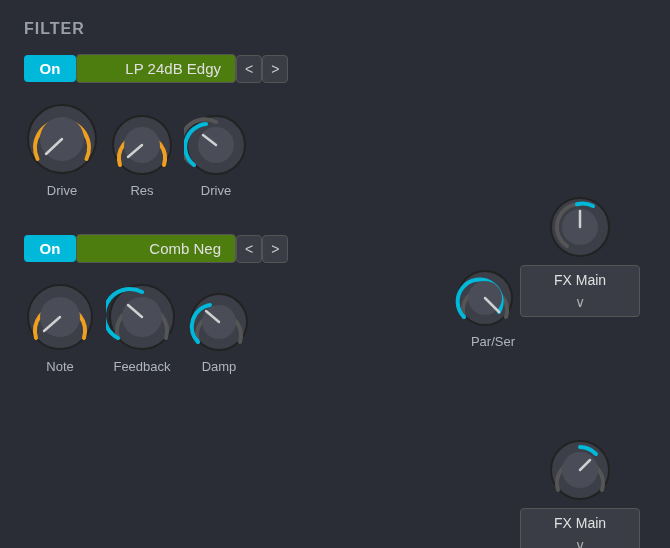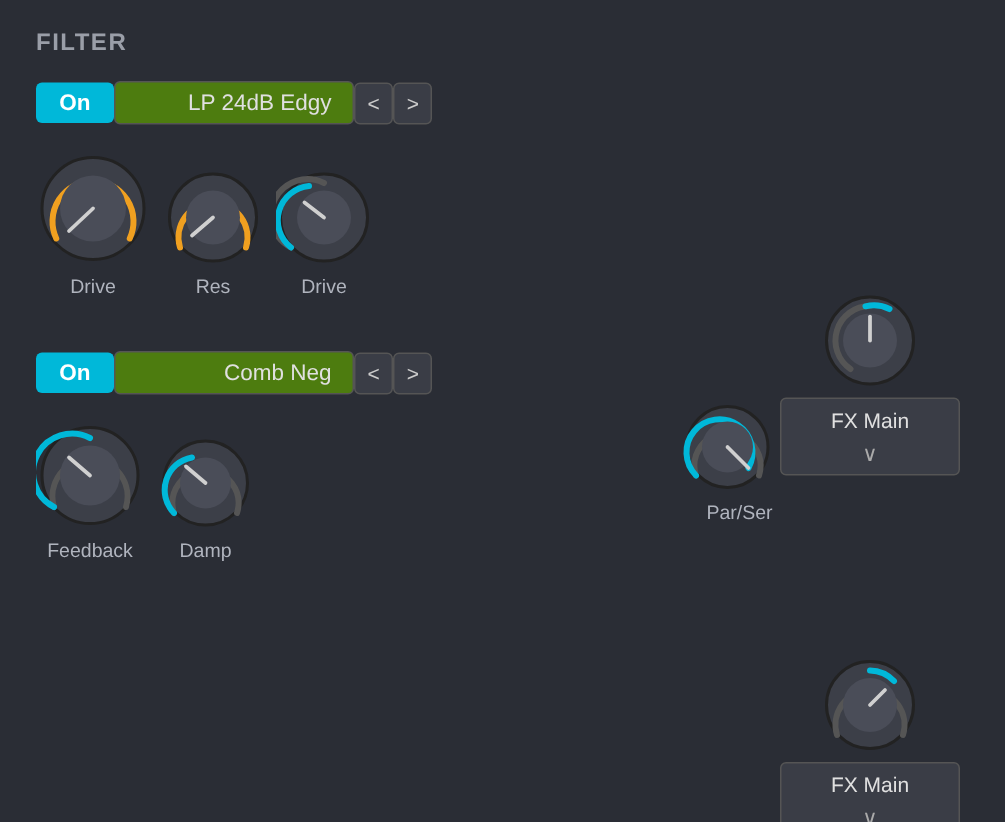--- a/index.html
+++ b/index.html
@@ -196,20 +196,29 @@
 
       <path d="M 9 49 A 22 22 0 1 1 44 44" fill="none" stroke="#00b8d9" stroke-width="4" stroke-linecap="round"></path>
       <circle cx="30" cy="30" r="17" fill="#4a4d58"></circle>
       <line x1="30" y1="30" x2="44" y2="44" stroke="#d0d0d0" stroke-width="2.5" stroke-linecap="round"></line>
     </svg>
     <span class="knob-label">Par/Ser</span>
   </div>
 
   <div class="knobs-row" style="margin-top: 4px;">
 
+    <div class="knob-container">
+      <svg class="knob-svg" width="72" height="72" viewBox="0 0 72 72">
+        <circle cx="36" cy="36" r="32" fill="#3c3f48" stroke="#222" stroke-width="2"></circle>
+        <path d="M 12 57 A 25 25 0 1 1 60 57" fill="none" stroke="#f0a020" stroke-width="4" stroke-linecap="round"></path>
+        <circle cx="36" cy="36" r="20" fill="#4a4d58"></circle>
+        <line x1="36" y1="36" x2="20" y2="50" stroke="#d0d0d0" stroke-width="2.5" stroke-linecap="round"></line>
+      </svg>
+      <span class="knob-label">Note</span>
+    </div>
 
     <div class="knob-container">
       <svg class="knob-svg" width="72" height="72" viewBox="0 0 72 72">
         <circle cx="36" cy="36" r="32" fill="#3c3f48" stroke="#222" stroke-width="2"></circle>
         <path d="M 12 57 A 25 25 0 1 1 60 57" fill="none" stroke="#555" stroke-width="4" stroke-linecap="round"></path>
 
         <path d="M 12 57 A 25 25 0 1 1 36 11" fill="none" stroke="#00b8d9" stroke-width="4" stroke-linecap="round"></path>
         <circle cx="36" cy="36" r="20" fill="#4a4d58"></circle>
         <line x1="36" y1="36" x2="22" y2="24" stroke="#d0d0d0" stroke-width="2.5" stroke-linecap="round"></line>
       </svg>

